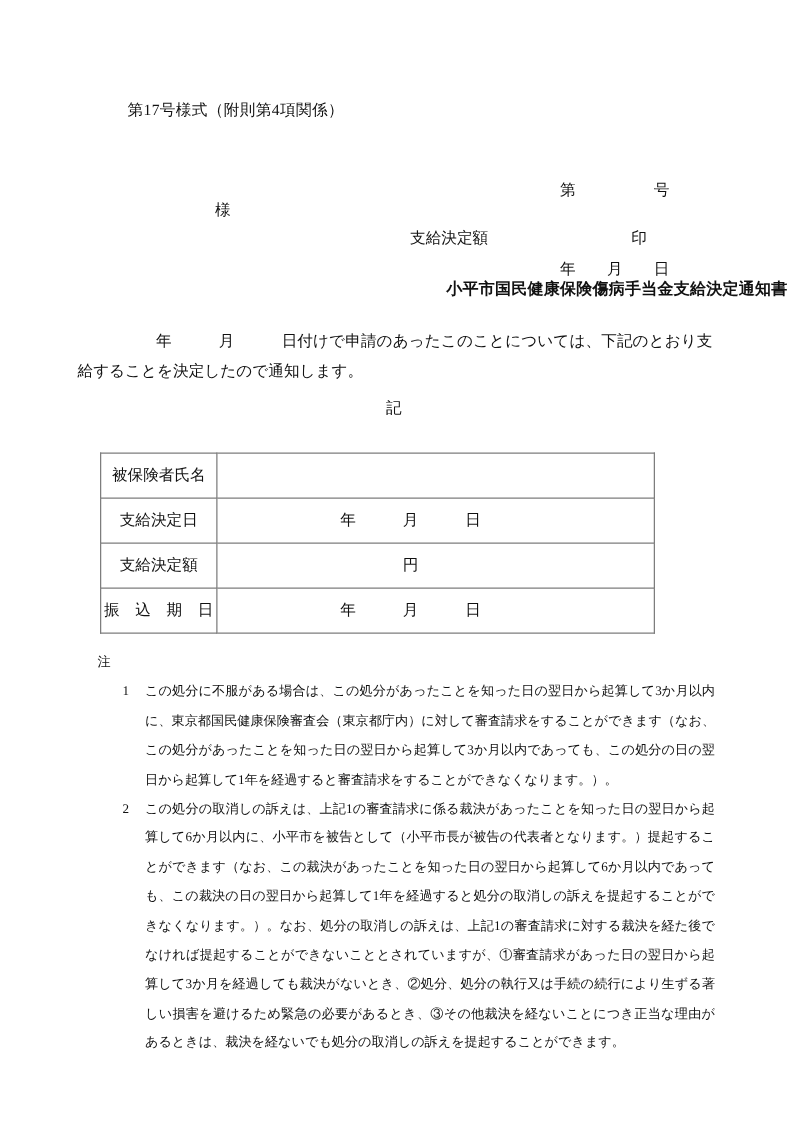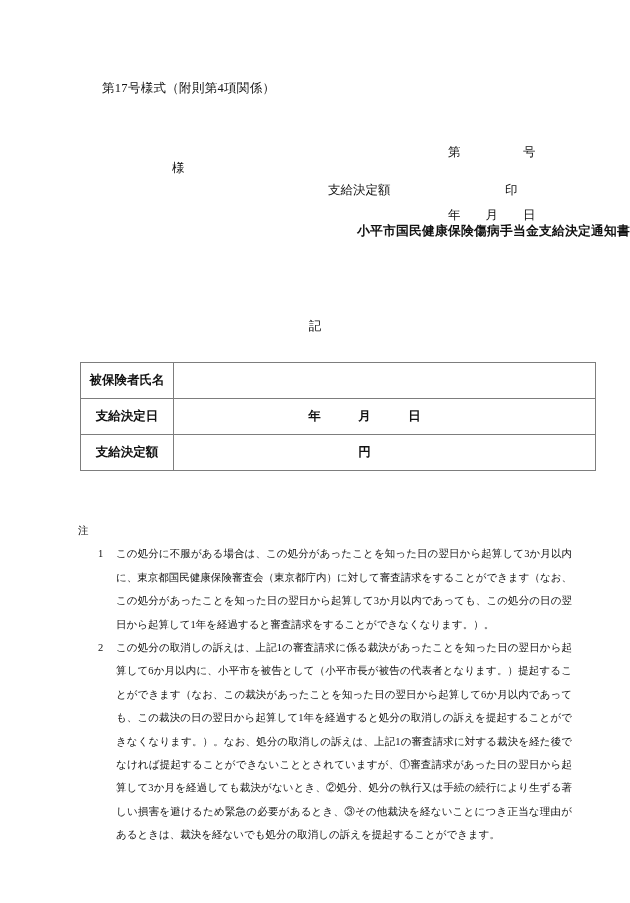--- a/index.html
+++ b/index.html
@@ -101,24 +101,23 @@
     width: 630px;
     text-align: center;
     font-size: 12.5px;
   }
 
   
   .info-table {
     position: absolute;
     left: 80px;
     top: 362px;
-    width: 516px;
+    width: 444px;
     border-collapse: collapse;
     table-layout: fixed;
-    font-weight: bold;
   }
   .info-table td {
     border: 1px solid #7d7d7d;
     height: 35px;
     font-size: 12.5px;
     padding: 0;
     vertical-align: middle;
   }
   .info-table td.label {
     width: 92px;
@@ -172,36 +171,43 @@
 
   <div class="addressee">様</div>
 
   <div class="issuer-row">
     <span class="issuer-name">支給決定額</span>
     <span class="issuer-seal">印</span>
   </div>
 
   <div class="doc-title">小平市国民健康保険傷病手当金支給決定通知書</div>
 
+  <div class="body-para">
+    <span class="lead">　　　　　年　　　月　　　日</span><span>付けで申請のあったこのことについては、下記のとおり支給することを決定したので通知します。</span>
+  </div>
 
   <div class="ki">記</div>
 
   <table class="info-table">
     <tbody>
       <tr>
         <td class="label">被保険者氏名</td>
         <td class="value blank"></td>
       </tr>
       <tr>
         <td class="label">支給決定日</td>
         <td class="value">年　　　月　　　日</td>
       </tr>
       <tr>
         <td class="label">支給決定額</td>
         <td class="value">円</td>
+      </tr>
+      <tr>
+        <td class="label">振　込　期　日</td>
+        <td class="value">年　　　月　　　日</td>
       </tr>
     </tbody>
   </table>
 
   <div class="notes">
     <div class="notes-heading">注</div>
     <div class="note-item">
       <span class="note-num">1</span><span>この処分に不服がある場合は、この処分があったことを知った日の翌日から起算して3か月以内に、東京都国民健康保険審査会（東京都庁内）に対して審査請求をすることができます（なお、この処分があったことを知った日の翌日から起算して3か月以内であっても、この処分の日の翌日から起算して1年を経過すると審査請求をすることができなくなります。）。</span>
     </div>
     <div class="note-item">

